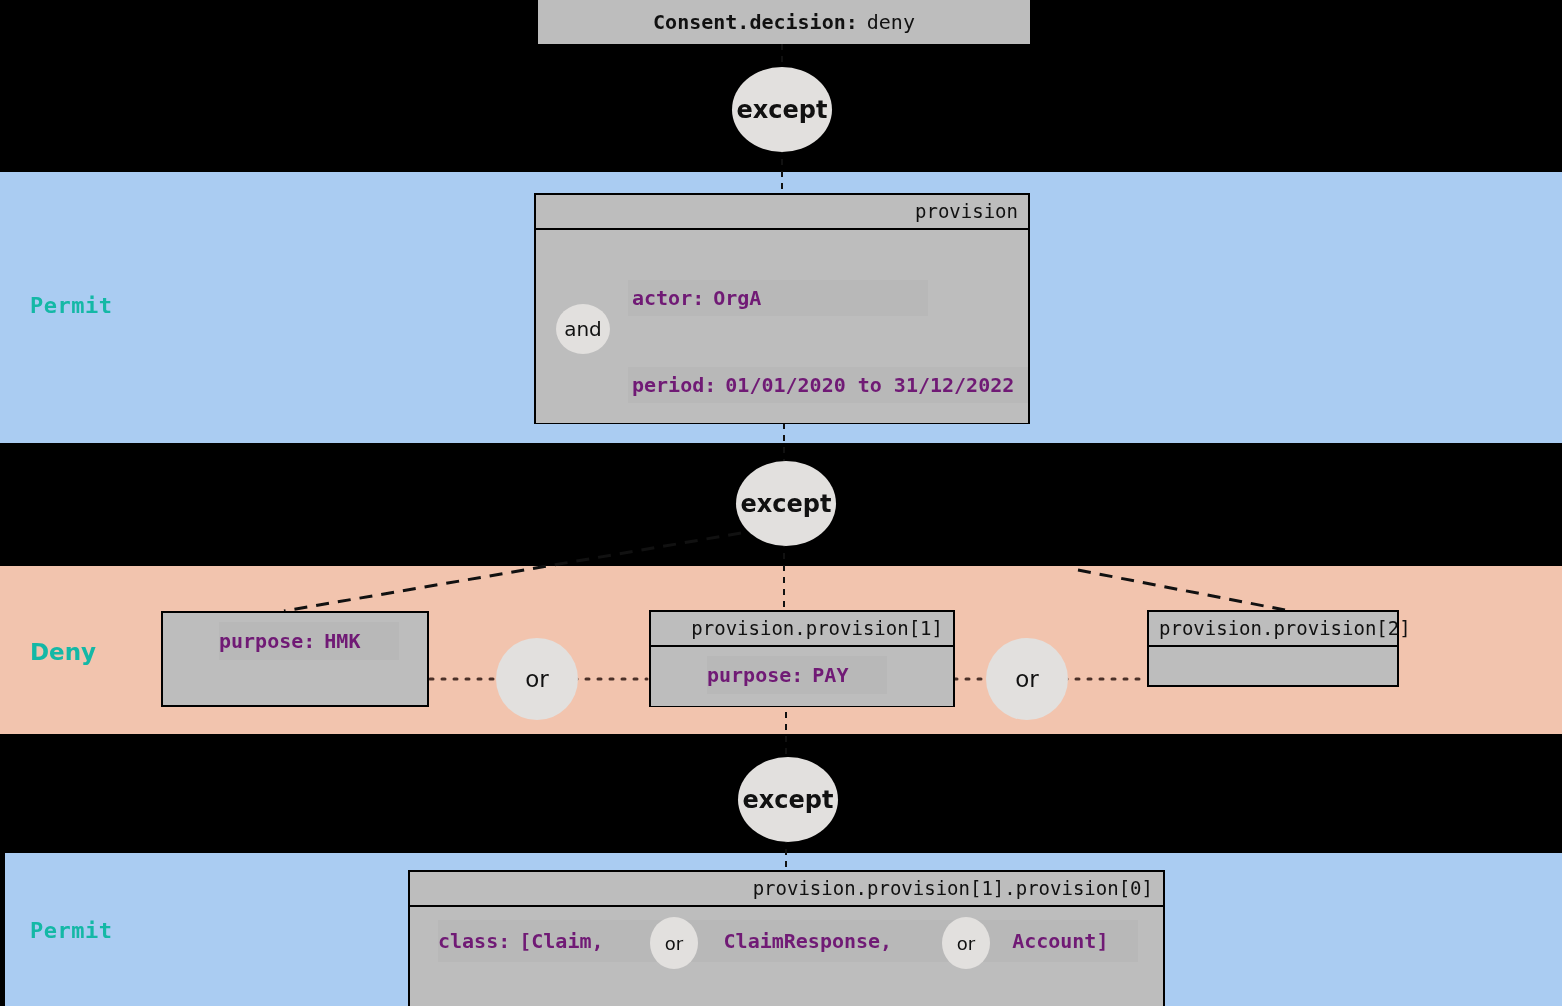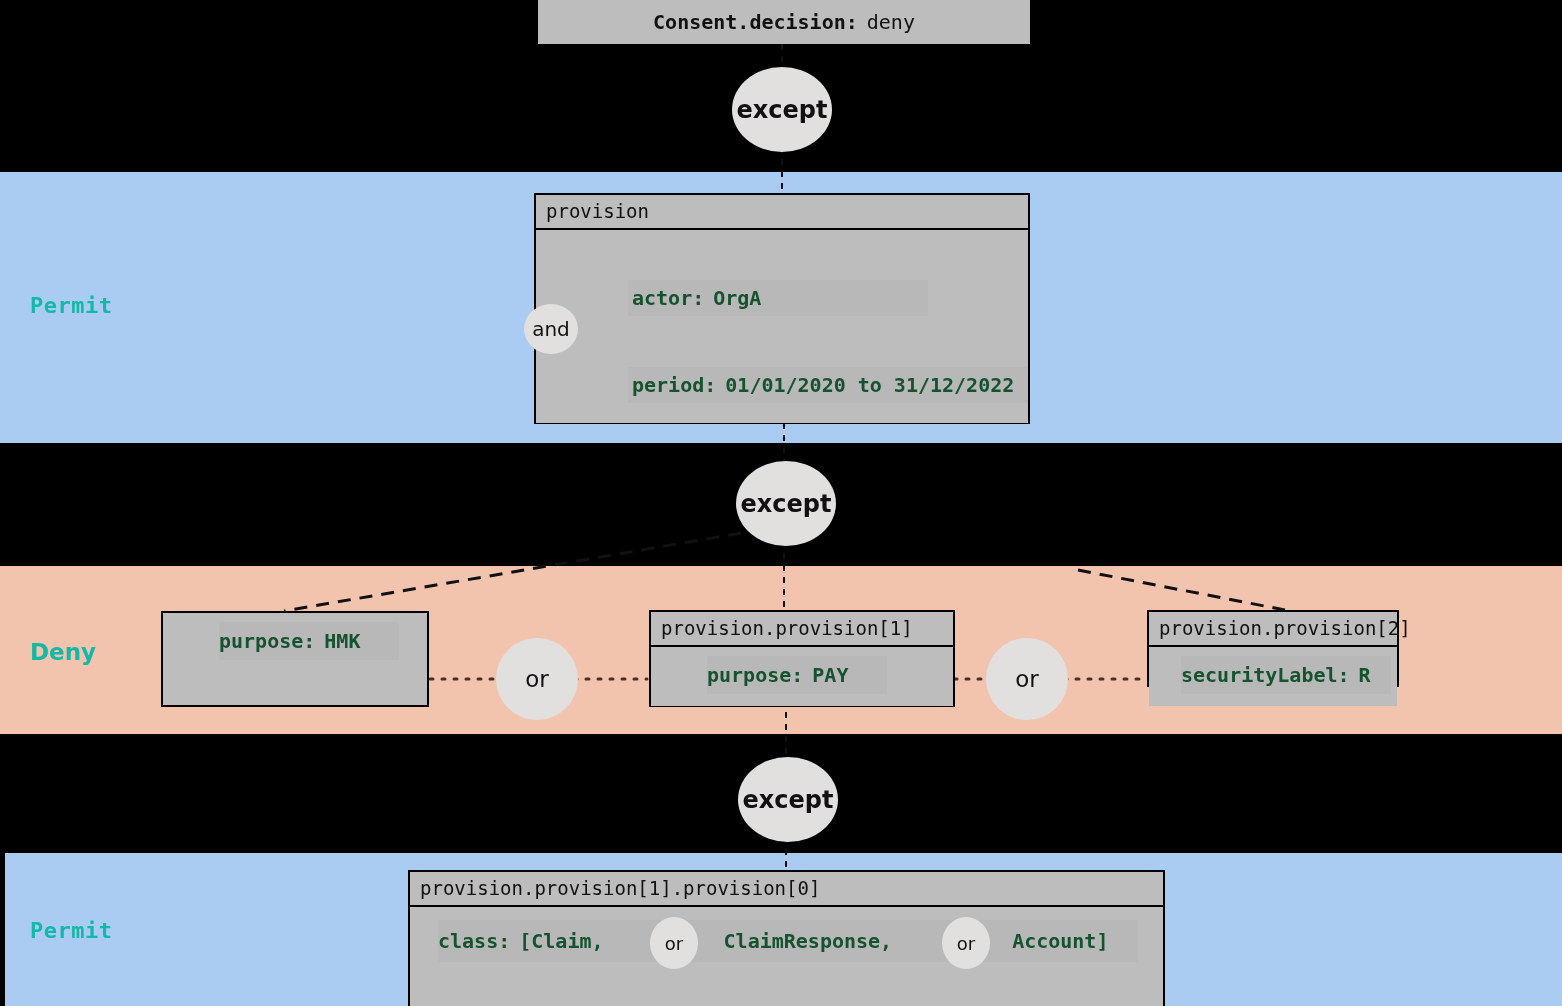--- a/index.html
+++ b/index.html
@@ -31,37 +31,37 @@
   .node{
     position:absolute;
     border:2px solid #000;
     background:#bdbdbd;
     box-sizing:border-box;
   }
   .node-head{
     font-family:"DejaVu Sans Mono", monospace;
     font-size:19px;
     color:#111;
-    text-align:left;
+    text-align:right;
     padding:5px 10px 6px 10px;
     border-bottom:2px solid #000;
     background:#bdbdbd;
     white-space:nowrap;
     box-sizing:border-box;
   }
   .node-body{
     position:relative;
     background:#bdbdbd;
     box-sizing:border-box;
   }
   .attr{
     position:relative;
     font-family:"DejaVu Sans Mono", monospace;
     font-size:20px;
-    color:#14532d;
+    color:#701a75;
     white-space:nowrap;
     background:#b8b8b8;
     box-sizing:border-box;
     display:flex;
     align-items:center;
   }
   .attr .k{font-weight:bold;}
   .attr .v{font-weight:bold;}
 
   
@@ -170,21 +170,21 @@
         <span class="v">OrgA</span>
       </div>
       <div class="attr" style="left:92px;top:137px;width:400px;height:36px;position:absolute;padding-left:4px;">
         <span class="k">period:</span>
         <span style="width:9px;display:inline-block;"></span>
         <span class="v">01/01/2020 to 31/12/2022</span>
       </div>
     </div>
   </div>
 
-  <div class="bubble bubble-and" style="left:524px;top:304px;width:54px;height:50px;">
+  <div class="bubble bubble-and" style="left:556px;top:304px;width:54px;height:50px;">
     <span>and</span>
   </div>
 
   <div class="node" style="left:161px;top:611px;width:268px;height:96px;">
     <div class="node-body" style="height:58px;">
       <div class="attr" style="position:absolute;left:56px;top:9px;width:180px;height:38px;">
         <span class="k">purpose:</span>
         <span style="width:9px;display:inline-block;"></span>
         <span class="v">HMK</span>
       </div>
@@ -205,27 +205,20 @@
       </div>
     </div>
   </div>
 
   <div class="bubble bubble-or" style="left:986px;top:638px;width:82px;height:82px;">
     <span>or</span>
   </div>
 
   <div class="node" style="left:1147px;top:610px;width:252px;height:77px;">
     <div class="node-head">provision.provision[2]</div>
-    <div class="node-body" style="height:59px;">
-      <div class="attr" style="position:absolute;left:32px;top:9px;width:210px;height:38px;">
-        <span class="k">securityLabel:</span>
-        <span style="width:9px;display:inline-block;"></span>
-        <span class="v">R</span>
-      </div>
-    </div>
   </div>
 
   <div class="node" style="left:408px;top:870px;width:757px;height:144px;">
     <div class="node-head">provision.provision[1].provision[0]</div>
     <div class="node-body" style="height:74px;">
       <div class="attr" style="position:absolute;left:28px;top:13px;width:700px;height:42px;background:#b8b8b8;">
         <span class="k">class:</span>
         <span style="width:9px;display:inline-block;"></span>
         <span class="v">[Claim,</span>
         <span style="width:120px;display:inline-block;"></span>

